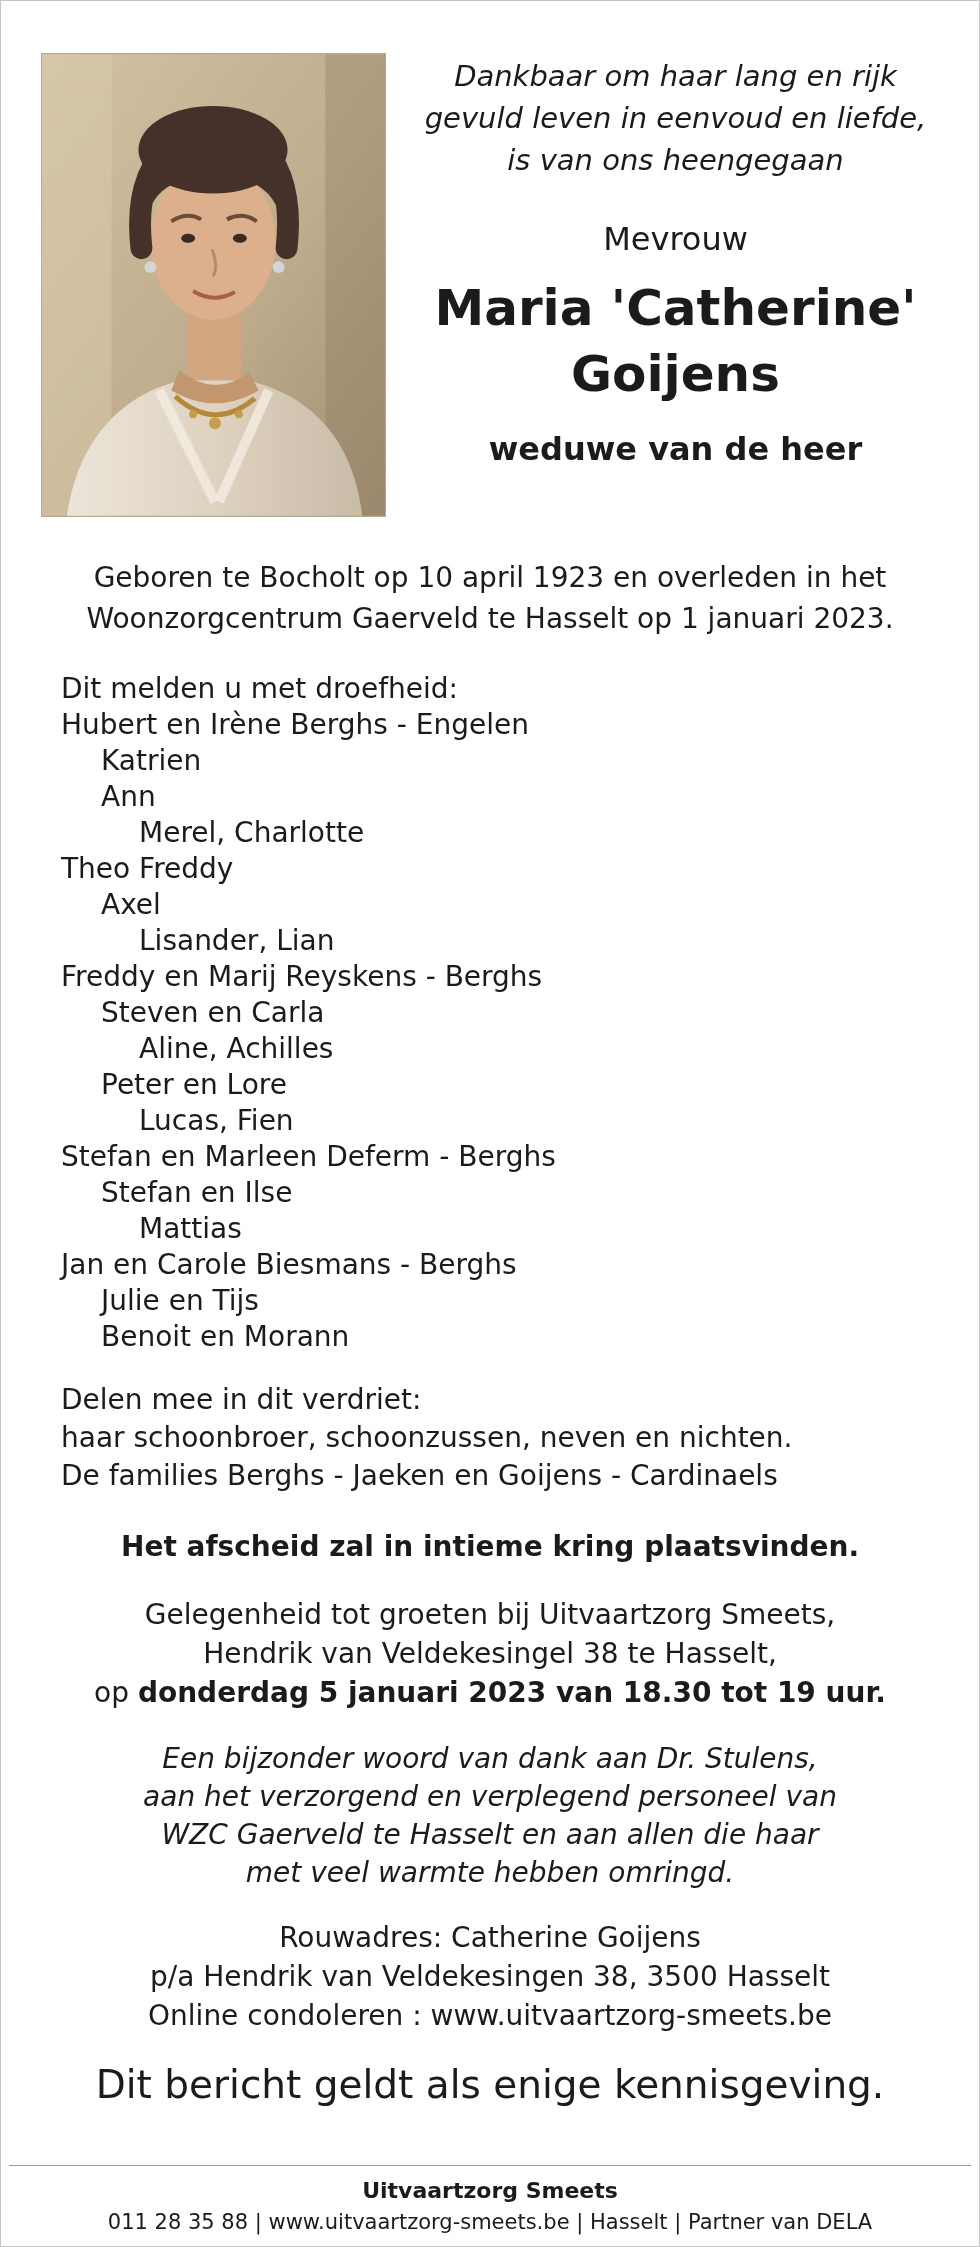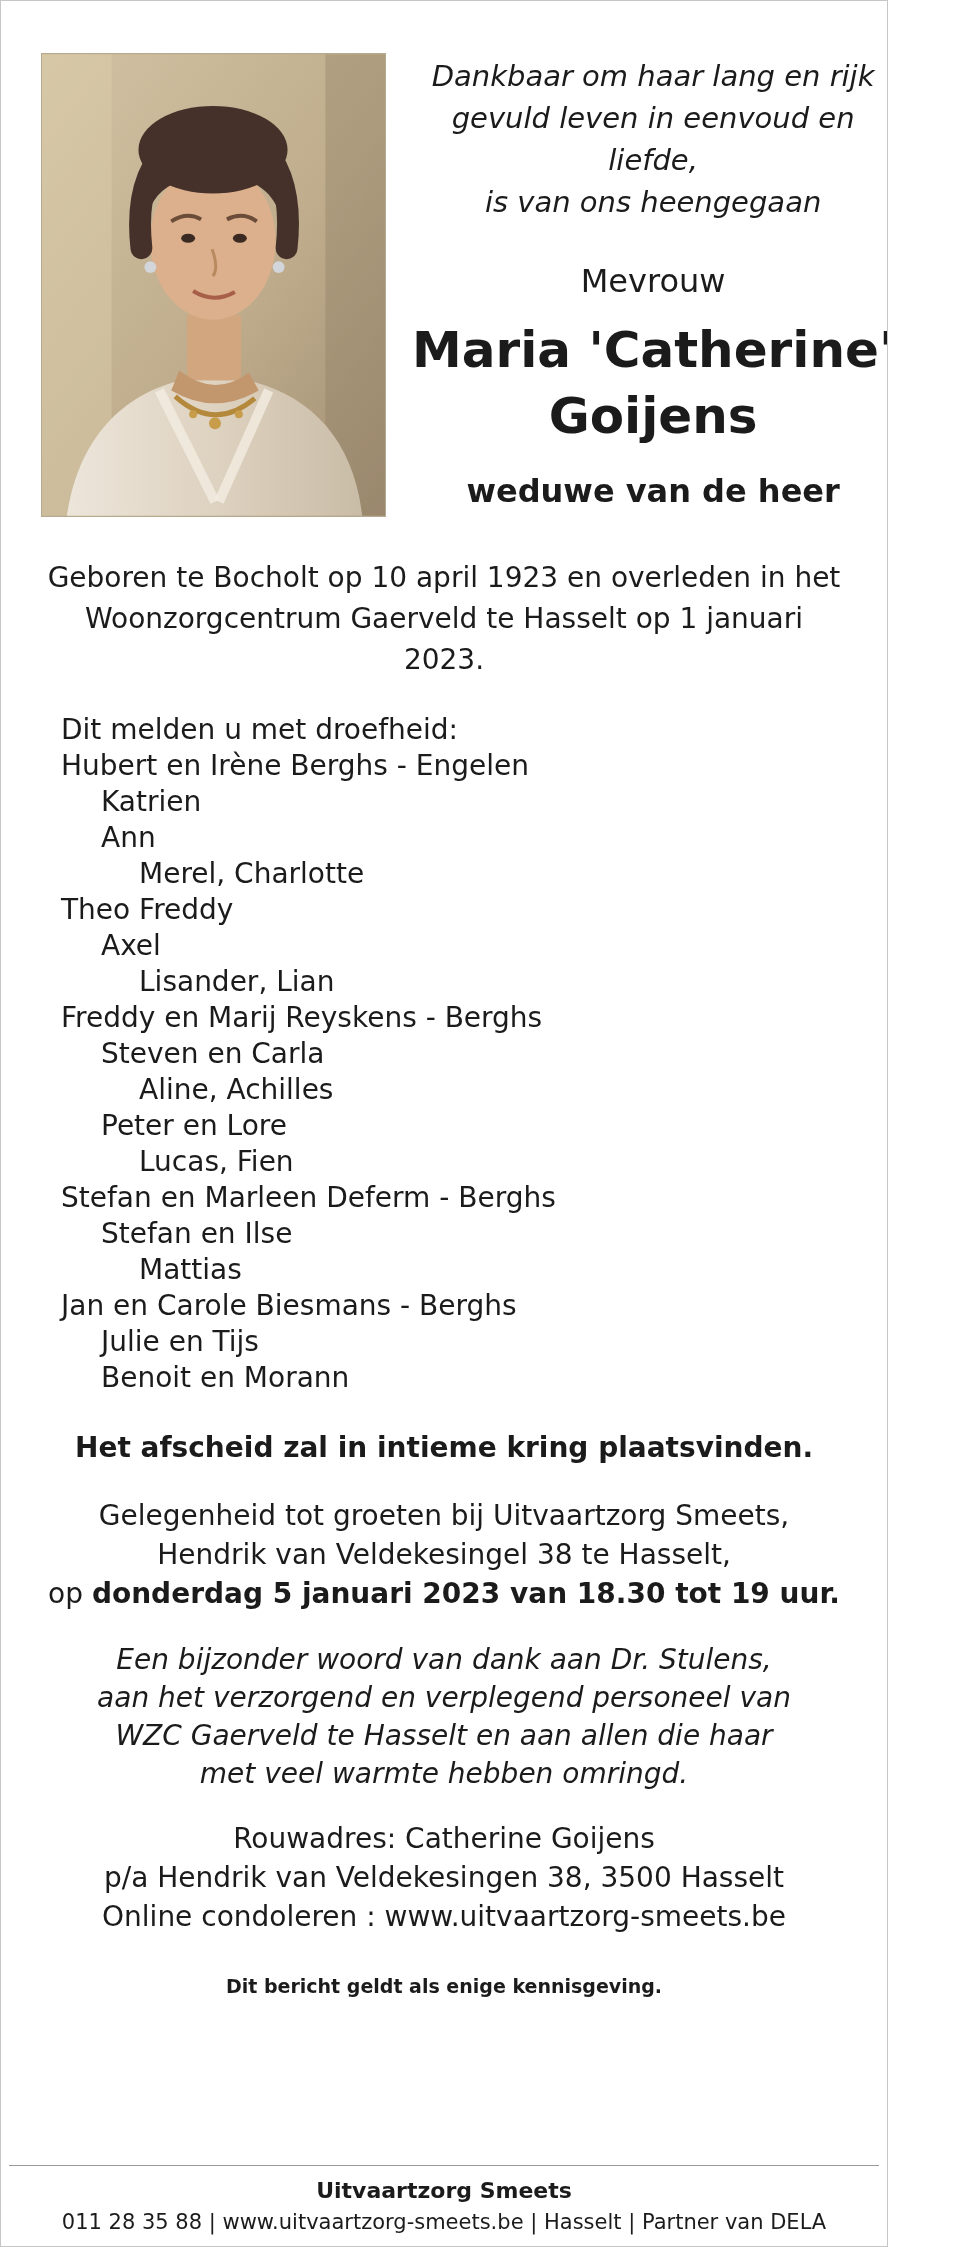--- a/index.html
+++ b/index.html
@@ -3,21 +3,21 @@
 <meta charset="utf-8">
 <style>
   * { margin:0; padding:0; box-sizing:border-box; }
   html, body { background:#ffffff; }
   body {
     width:980px; height:2247px;
     font-family:"DejaVu Sans","Liberation Sans",sans-serif;
     color:#1b1b1b;
   }
   .page {
-    width:888px; height:2247px;
+    width:980px; height:2247px;
     border:1px solid #c6c6c6;
     background:#fff;
     display:flex; flex-direction:column;
     overflow:hidden;
   }
   .content { padding:40px 40px 0; }
 
   .header-row { display:flex; gap:26px; margin-top:12px; }
   .photo-frame {
     width:345px; height:464px; flex:0 0 auto;
@@ -41,21 +41,21 @@
   .family .closing { margin-top:4px; text-align:right; font-style:italic; line-height:42px; padding-right:4px; }
 
   .grief { margin-top:26px; font-size:28px; line-height:38px; padding-left:20px; }
 
   .center { text-align:center; }
   .farewell { margin-top:32px; font-size:28px; line-height:40px;font-weight:bold; }
   .greeting { margin-top:28px; font-size:28px; line-height:39px; }
   .greeting .bold { font-weight:bold; }
   .thanks { margin-top:28px; font-style:italic; font-size:28px; line-height:38px; }
   .address { margin-top:26px; font-size:28px; line-height:39px; }
-  .notice { margin-top:30px; font-weight:bold; font-size:19px; line-height:40px; }
+  .notice { margin-top:30px; font-weight:normal; font-size:39px; line-height:40px; }
 
   .footer { margin-top:auto; text-align:center; padding:0 6px 10px; }
   .footer .rule { border-top:1px solid #999999; margin:0 2px 8px; }
   .footer .company { font-weight:bold; font-size:22px; line-height:34px; }
   .footer .info { font-size:21px; line-height:28px; }
 </style>
 </head>
 <body>
 
 <div class="page">
@@ -141,20 +141,25 @@
       <div class="row ind1">Peter en Lore</div>
       <div class="row ind2">Lucas, Fien</div>
       <div class="row ind0">Stefan en Marleen Deferm - Berghs</div>
       <div class="row ind1">Stefan en Ilse</div>
       <div class="row ind2">Mattias</div>
       <div class="row ind0">Jan en Carole Biesmans - Berghs</div>
       <div class="row ind1">Julie en Tijs</div>
       <div class="row ind1">Benoit en Morann</div>
     </div>
 
+    <div class="grief">
+      <div>Delen mee in dit verdriet:</div>
+      <div>haar schoonbroer, schoonzussen, neven en nichten.</div>
+      <div>De families Berghs - Jaeken en Goijens - Cardinaels</div>
+    </div>
 
     <div class="farewell center">Het afscheid zal in intieme kring plaatsvinden.</div>
 
     <div class="greeting center">
       <div>Gelegenheid tot groeten bij Uitvaartzorg Smeets,</div>
       <div>Hendrik van Veldekesingel 38 te Hasselt,</div>
       <div>
         <span>op </span><span class="bold">donderdag 5 januari 2023 van 18.30 tot 19 uur.</span>
       </div>
     </div>

